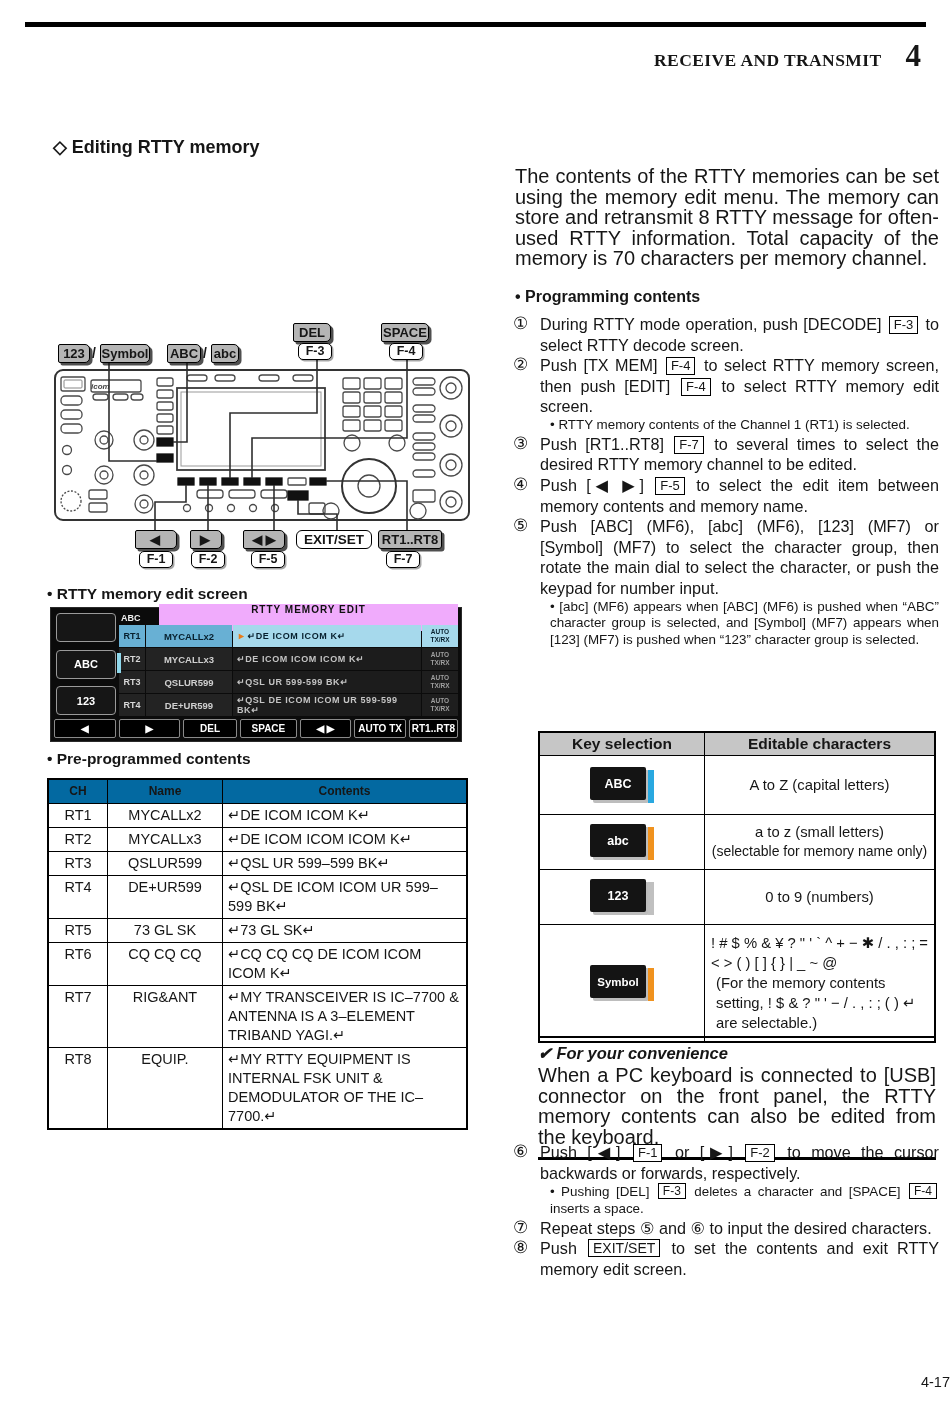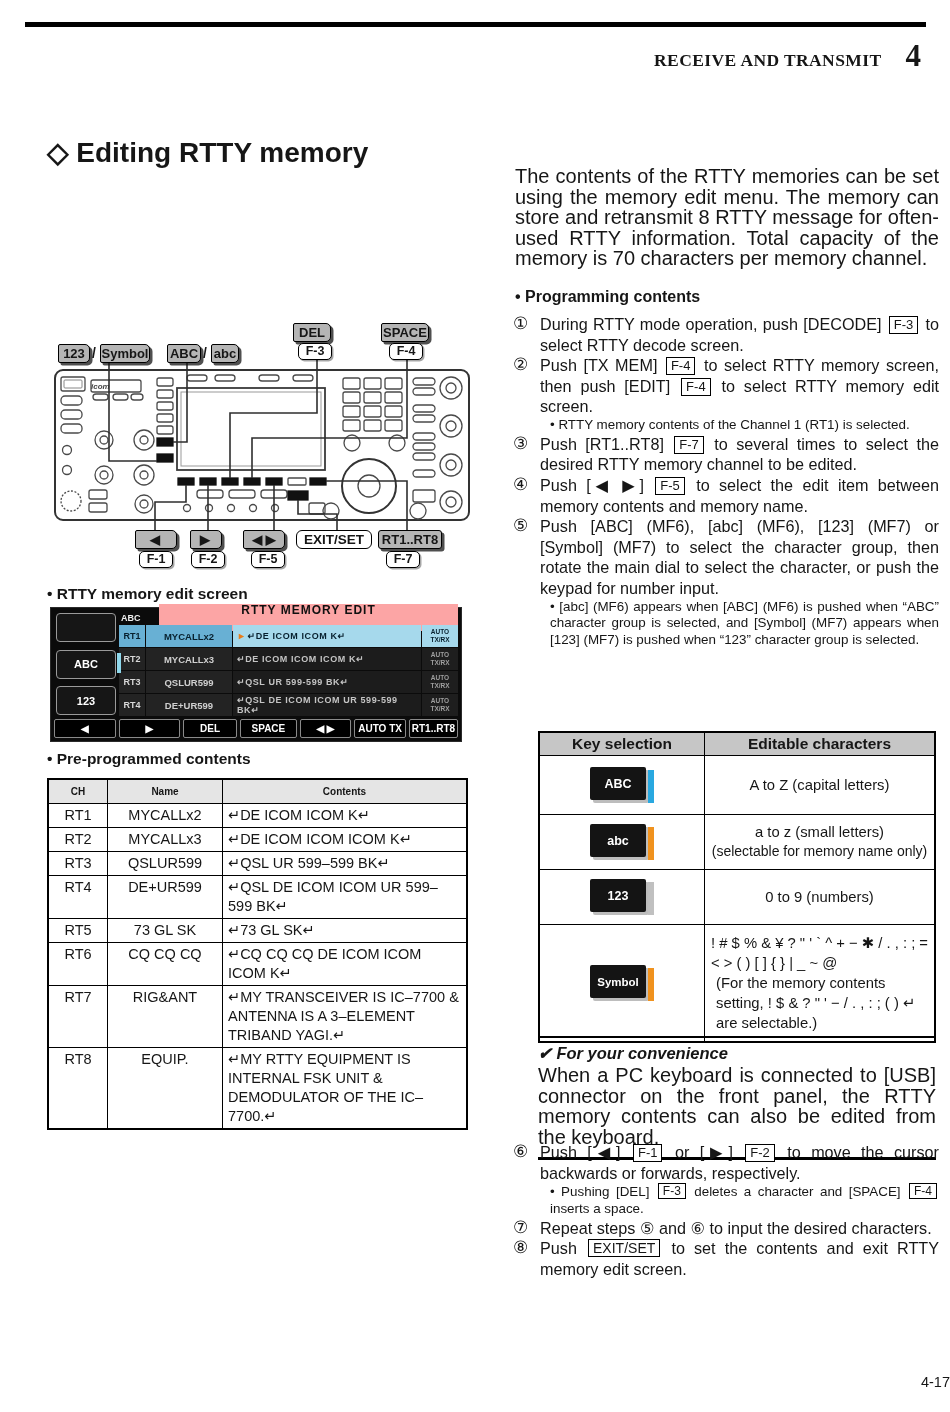--- a/index.html
+++ b/index.html
@@ -5,21 +5,21 @@
   html,body{margin:0;padding:0;background:#fff;}
   .page{position:relative;width:950px;height:1412px;background:#fff;overflow:hidden;
         font-family:"Liberation Sans",sans-serif;color:#161616;}
   
   .toprule{position:absolute;left:25px;top:22px;width:901px;height:4.5px;background:#000;}
   .hdr{position:absolute;right:29px;top:38px;display:flex;align-items:baseline;gap:24px;
        font-family:"Liberation Serif",serif;font-weight:bold;}
   .hdr .sect{font-size:17.5px;letter-spacing:.4px;}
   .hdr .chap{font-size:31px;}
   
-  .h1{position:absolute;left:47px;top:136px;font-size:28px;font-weight:bold;}
+  .h1{position:absolute;left:53px;top:136px;font-size:18px;font-weight:bold;}
   .h2{font-size:15.5px;font-weight:bold;}
   
   .diagram{position:absolute;left:47px;top:318px;width:423px;height:257px;}
   .diagram svg{position:absolute;left:0;top:0;}
   .glabel,.wlabel{position:absolute;height:17px;line-height:17px;text-align:center;
       font-size:13px;font-weight:bold;border:1.7px solid #000;background:#b5b5b5;
       box-shadow:2.5px 2.5px 0 rgba(20,20,20,.75);border-radius:2px 5px 5px 2px;}
   .wlabel{background:#fff;border-radius:6px;box-shadow:none;}
   .fbox{position:absolute;width:32px;height:15px;line-height:15px;text-align:center;
       font-size:12.5px;font-weight:600;background:#fff;border:1.6px solid #000;border-radius:5px;
@@ -29,40 +29,40 @@
   
   .screen{position:absolute;left:50px;top:607px;width:412px;background:#0b0b0b;padding:3px;box-sizing:border-box;border:1px solid #2a2a2a;}
   .scr-top{display:flex;gap:3px;}
   .scr-side{width:62px;display:flex;flex-direction:column;justify-content:space-between;padding:2px 0 1px 2px;box-sizing:border-box;}
   .skey{position:relative;height:27px;background:#161616;border:1.5px solid #9a9a9a;border-radius:4px;
         color:#fff;font-size:11px;font-weight:bold;display:flex;align-items:center;justify-content:center;}
   .skey .sstripe{position:absolute;right:-6px;top:2px;width:4px;height:20px;background:#8fd8ec;}
   .scr-main{flex:1;display:flex;flex-direction:column;gap:1px;}
   .scr-title{display:flex;align-items:center;height:13px;gap:4px;}
   .scr-group{color:#efefef;font-size:9px;font-weight:bold;padding-left:2px;width:34px;}
-  .scr-tbar{flex:1;background:#fca5a5;color:#101010;font-size:12px;font-weight:bold;text-align:center;
+  .scr-tbar{flex:1;background:#f0abfc;color:#101010;font-size:10px;font-weight:bold;text-align:center;
             letter-spacing:1px;line-height:12px;height:27px;}
   .srow{display:flex;gap:1px;height:22px;}
   .srow span{display:flex;align-items:center;}
   .sch{width:26px;background:#232323;color:#d8d8d8;font-size:9px;font-weight:bold;justify-content:center;}
   .sname{width:86px;background:#232323;color:#cfcfcf;font-size:9.5px;font-weight:bold;justify-content:center;}
   .scontent{flex:1;background:#1c1c1c;color:#c4c4c4;font-size:9px;font-weight:bold;letter-spacing:.6px;padding-left:4px;}
   .sbadge{width:36px;background:#1e1e1e;color:#9f9f9f;font-size:6.5px;font-weight:bold;text-align:center;
           justify-content:center;line-height:1.2;}
   .srow.sel .sch,.srow.sel .sname{background:#68b0d4;color:#07202e;}
   .srow.sel .scontent,.srow.sel .sbadge{background:#a6d9ec;color:#07202e;}
   .cursor{color:#e87b17;font-size:9px;margin-right:1px;}
   .scr-keys{display:flex;gap:3px;margin-top:3px;}
   .scr-keys span{height:17px;background:#000;border:1px solid #8a8a8a;border-radius:2px;color:#fff;
        font-size:10px;font-weight:bold;display:flex;align-items:center;justify-content:center;}
   
   table{border-collapse:collapse;border-radius:31px;}
   .ptable{position:absolute;left:47px;top:778px;width:421px;font-size:14.5px;}
   .ptable th,.ptable td{border:1.4px solid #000;padding:2px 5px;line-height:19px;vertical-align:top;}
-  .ptable th{background:#e5e5e5;font-size:10px;padding:2px 0;}
+  .ptable th{background:#0369a1;font-size:12px;padding:2px 0;}
   .ptable .c-ch{width:48px;text-align:center;}
   .ptable .c-nm{width:104px;text-align:center;}
   .ptable{border:2.5px solid #000;}
   .ktable{position:absolute;left:538px;top:731px;width:398px;font-size:14.8px;border:2.5px solid #000;}
   .ktable th,.ktable td{border:1.4px solid #000;padding:2px 6px;}
   .ktable th{background:#c6c6c6;font-size:15.5px;}
   .ktable .kcell{width:152px;text-align:center;}
   .kb{display:inline-flex;align-items:flex-start;}
   .kbface{width:56px;height:33px;background:#141414;color:#fff;font-weight:bold;font-size:12.5px;
           display:flex;align-items:center;justify-content:center;border-radius:2px;box-shadow:3px 3px 0 #bdbdbd;}

